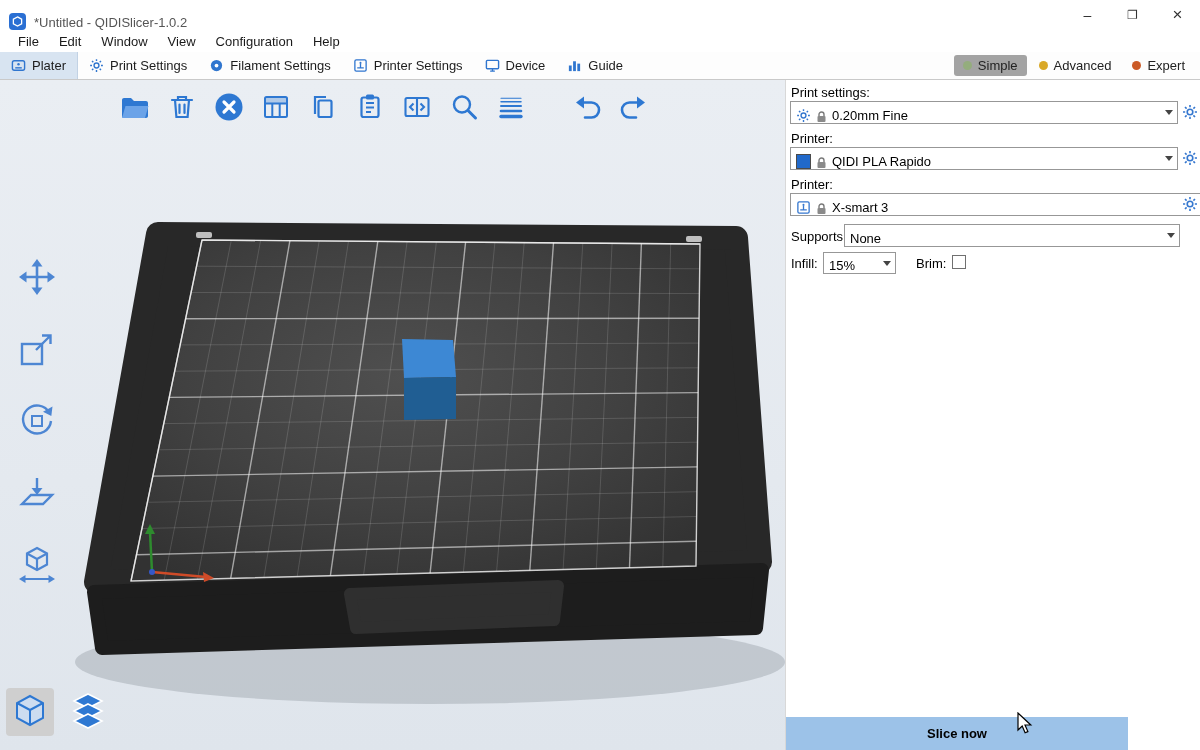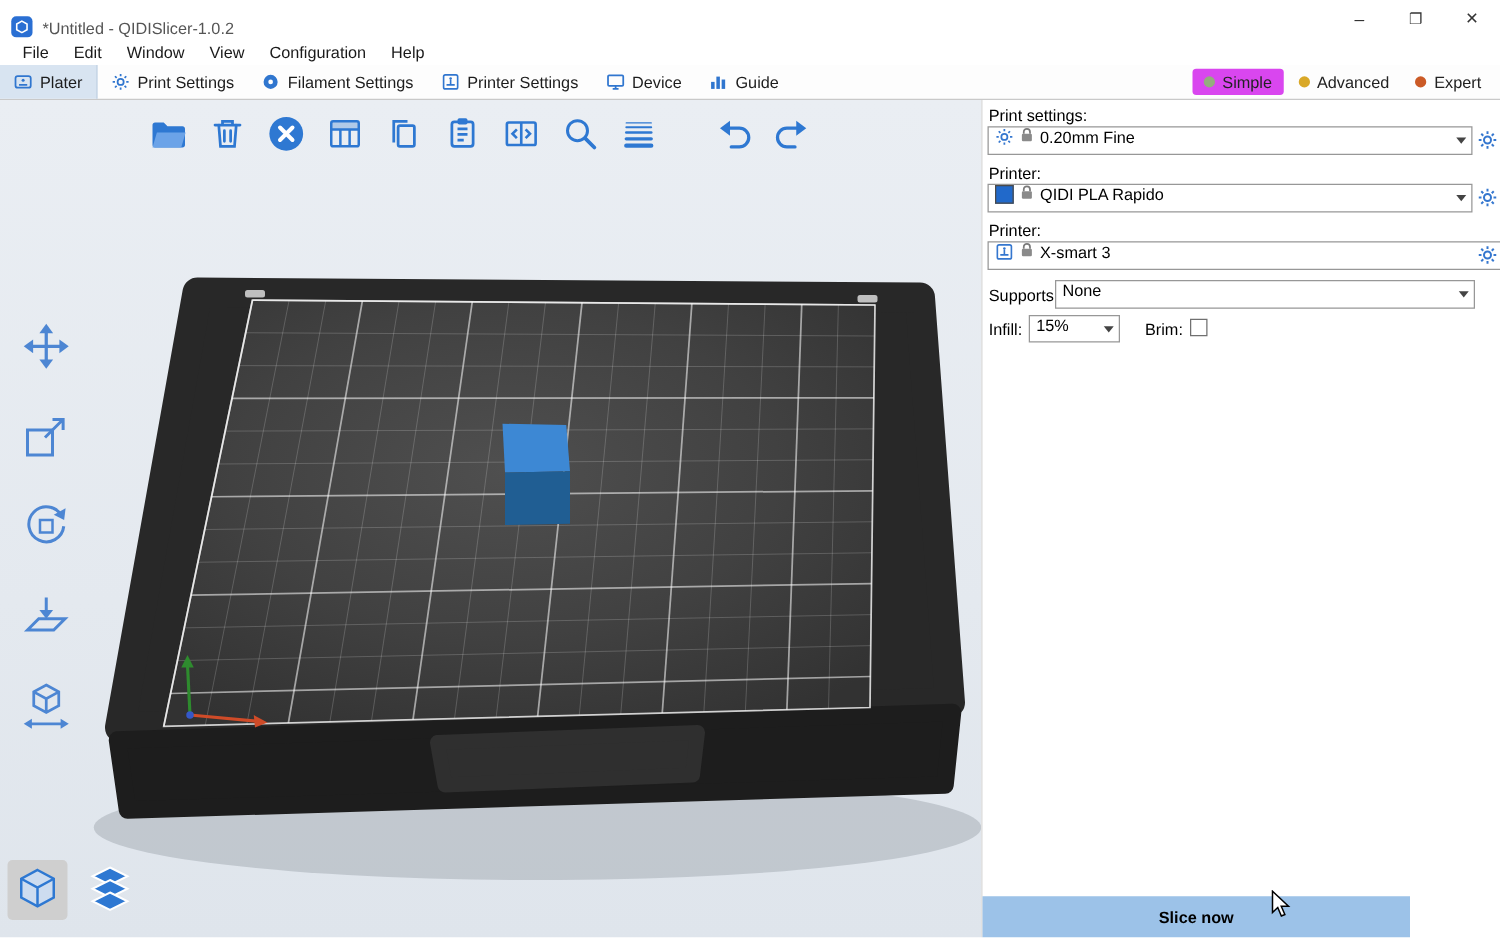--- a/index.html
+++ b/index.html
@@ -17,40 +17,40 @@
   
   .menubar{position:absolute;top:30px;left:0;width:1200px;height:22px;background:#fff;display:flex;align-items:center;padding-left:8px}
   .menu-item{font-size:13px;color:#1a1a1a;padding:0 10px}
 
   
   .tabbar{position:absolute;top:52px;left:0;width:1200px;height:28px;background:#fdfdfd;border-bottom:1px solid #c9c9c9;display:flex;align-items:stretch}
   .tab{display:flex;align-items:center;gap:6px;padding:0 11px;font-size:13px;color:#1c1c1c;white-space:nowrap}
   .tab.active{background:#d8e4f1;border-right:1px solid #c2d2e4}
   .modes{margin-left:auto;display:flex;align-items:center;gap:3px;padding-right:6px}
   .mode{display:flex;align-items:center;gap:6px;font-size:13px;color:#222;padding:3px 9px;border-radius:3px;white-space:nowrap}
-  .mode.selected{background:#d946ef}
+  .mode.selected{background:#a3a3a3}
   .dot{width:9px;height:9px;border-radius:50%;background:#999}
 
   
   .viewport{position:absolute;top:80px;left:0;width:785px;height:670px;
     background:linear-gradient(180deg,#eaeef3 0%,#e4e9ef 60%,#dfe5ec 100%)}
   .scene{position:absolute;top:0;left:0}
   .vp-toolbar{position:absolute;top:8px;left:116px;display:flex;align-items:center;gap:9px}
   .vp-tool{width:38px;height:38px;display:flex;align-items:center;justify-content:center}
   .vp-gap{width:20px}
   .left-toolbar{position:absolute;top:173px;left:12px;display:flex;flex-direction:column;gap:24px}
   .lt-tool{width:50px;height:48px;display:flex;align-items:center;justify-content:center}
   .view-toolbar{position:absolute;left:6px;bottom:14px;display:flex;align-items:center;gap:10px}
   .view-btn{width:48px;height:48px;border-radius:4px;display:flex;align-items:center;justify-content:center}
   .view-btn.active{background:#cfcfcf}
 
   
   .sidebar{position:absolute;top:80px;left:785px;width:415px;height:670px;background:#fff;border-left:1px solid #d8d8d8}
   .sb-label{position:absolute;left:5px;font-size:13px;color:#000;white-space:nowrap}
-  .combo{position:absolute;height:23px;border:1px solid #979797;background:#fff;display:flex;align-items:flex-start;padding-left:5px;gap:5px;font-size:13px;color:#000}
+  .combo{position:absolute;height:23px;border:1px solid #979797;background:#fff;display:flex;align-items:flex-end;padding-left:5px;gap:5px;font-size:13px;color:#000}
   .combo-text{white-space:nowrap;overflow:hidden}
   .arrow-zone{margin-left:auto;width:17px;height:100%;display:flex;align-items:center;justify-content:center}
   .tri{width:0;height:0;border-left:4px solid transparent;border-right:4px solid transparent;border-top:5px solid #444}
   .ic{display:flex;align-items:center;justify-content:center}
   .swatch{width:15px;height:15px;border:1px solid #4a4a4a;background:#2169ca;flex:0 0 auto}
   .gear-btn{position:absolute;width:20px;height:22px;display:flex;align-items:center;justify-content:center}
   .checkbox{position:absolute;width:14px;height:14px;border:1px solid #707070;background:#fff}
   .slice-btn{position:absolute;left:0;bottom:0;width:342px;height:33px;display:flex;align-items:center;justify-content:center;
     font-size:13px;font-weight:bold;color:#000;background:#9cc2e8}
 

